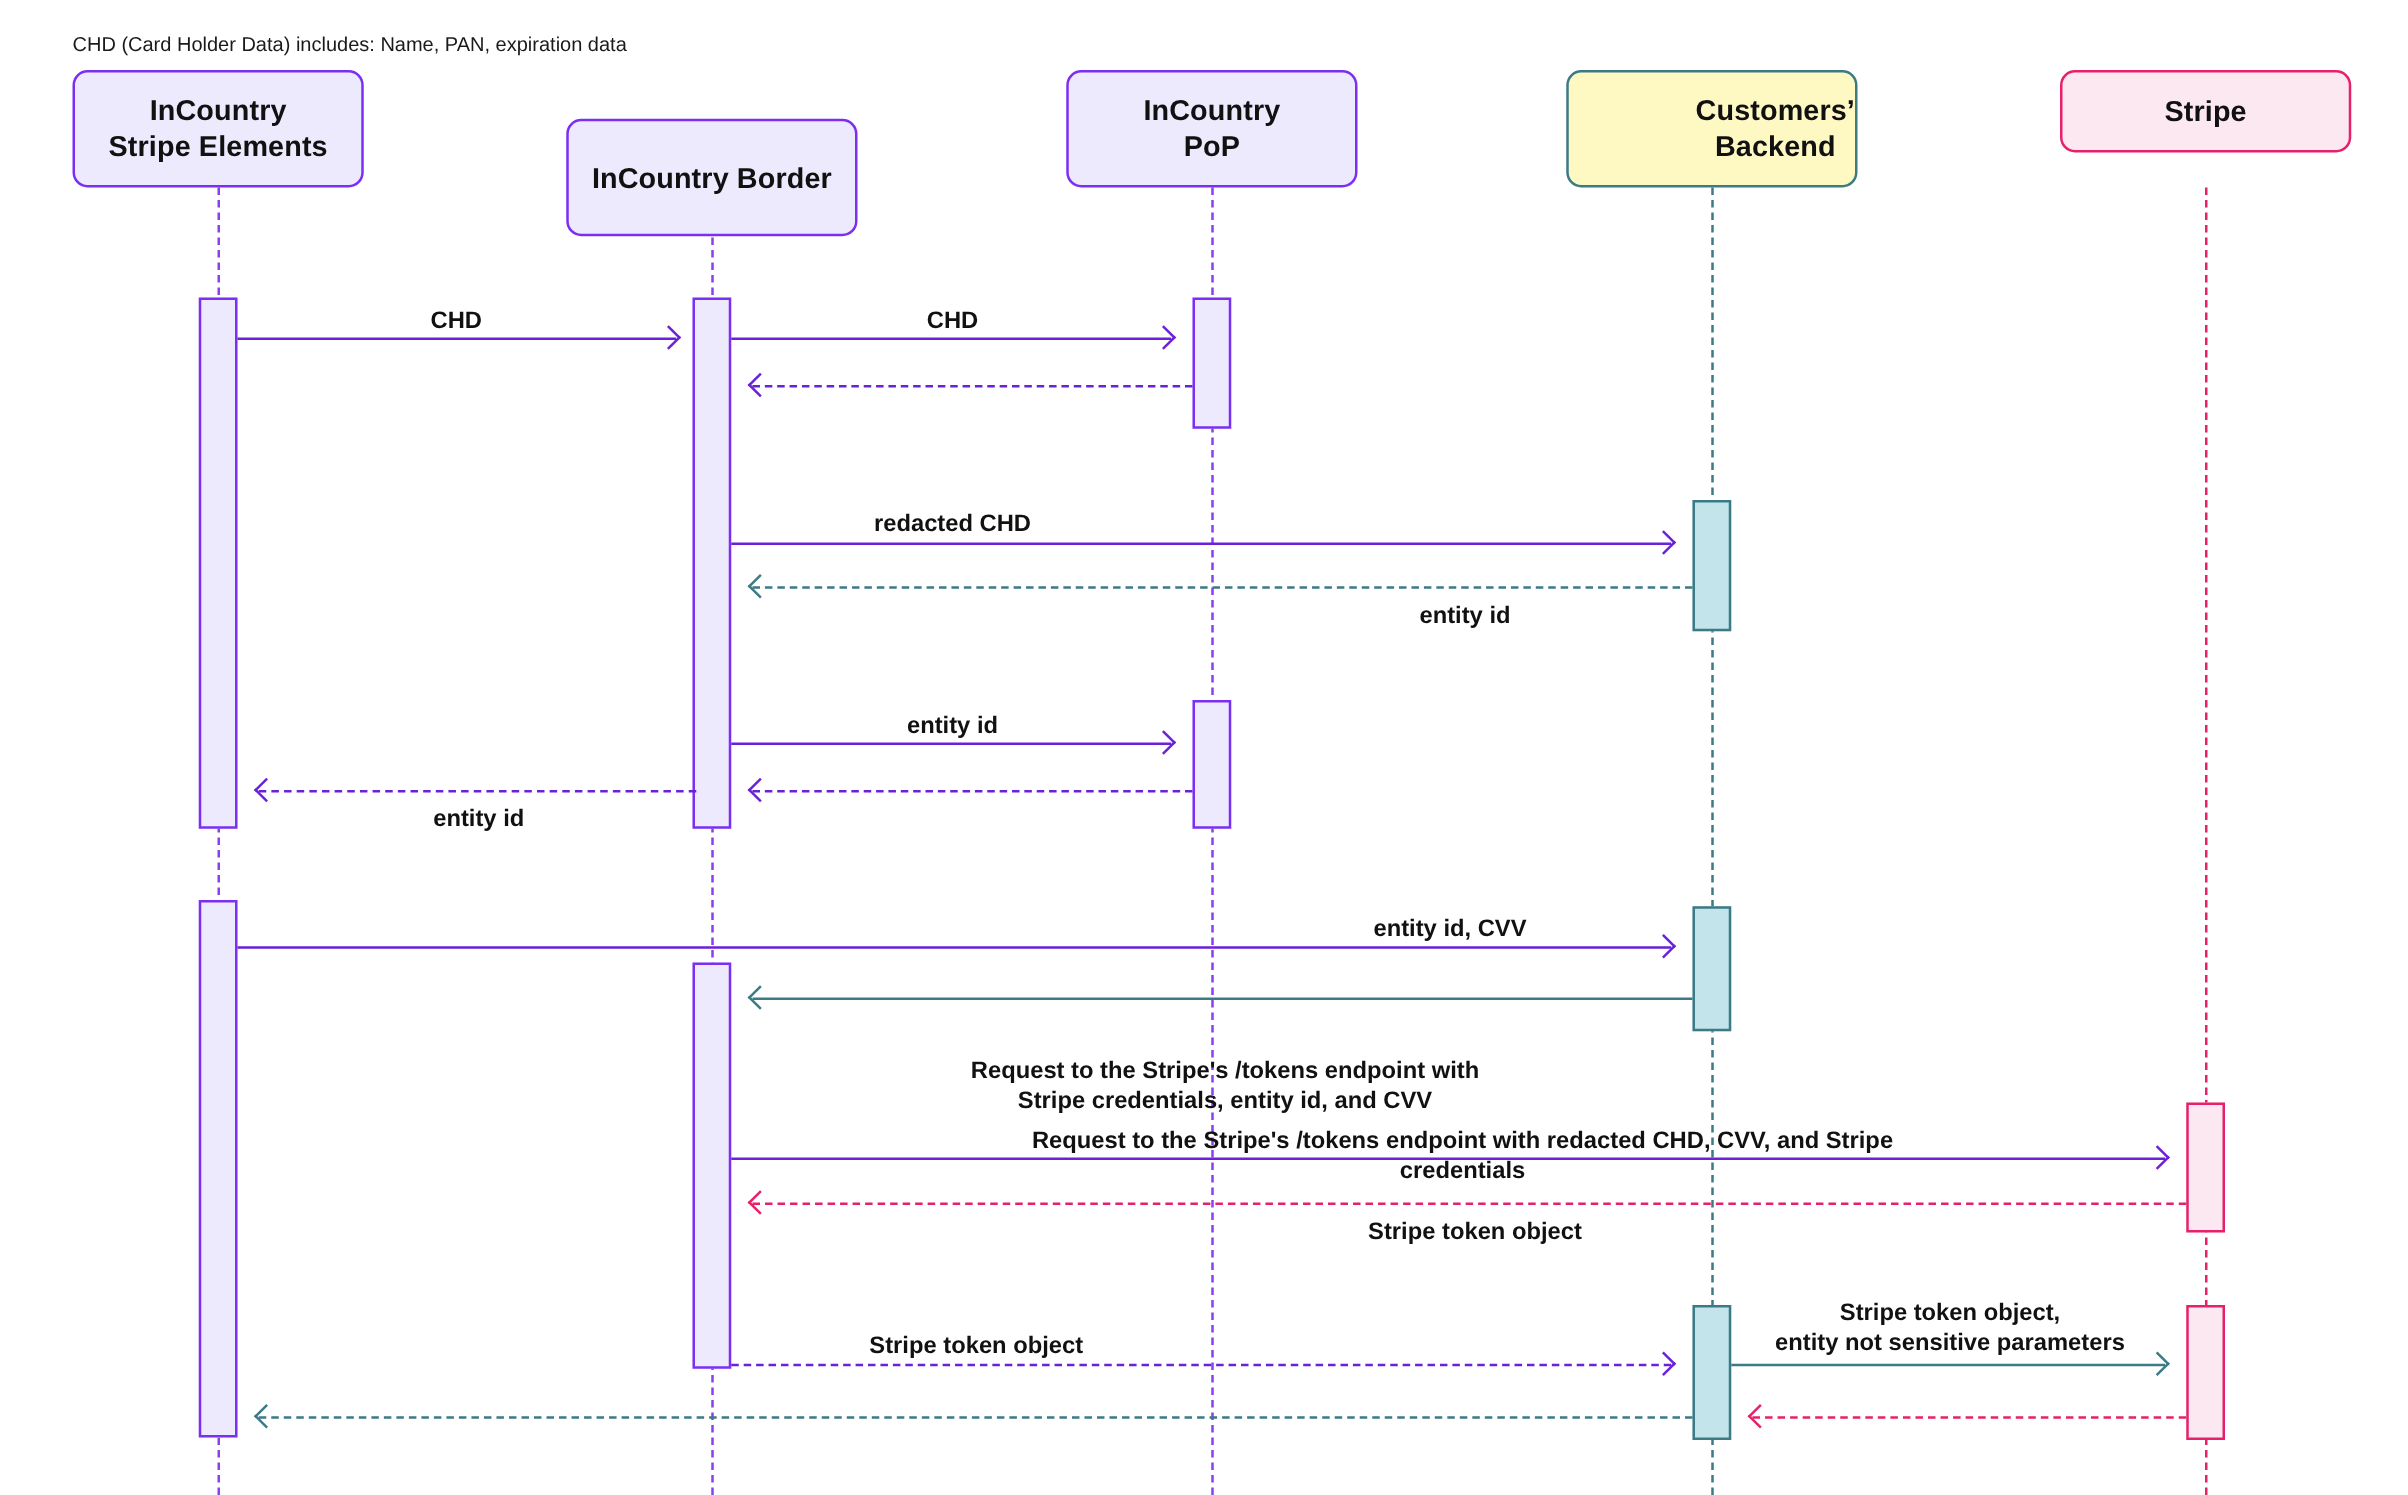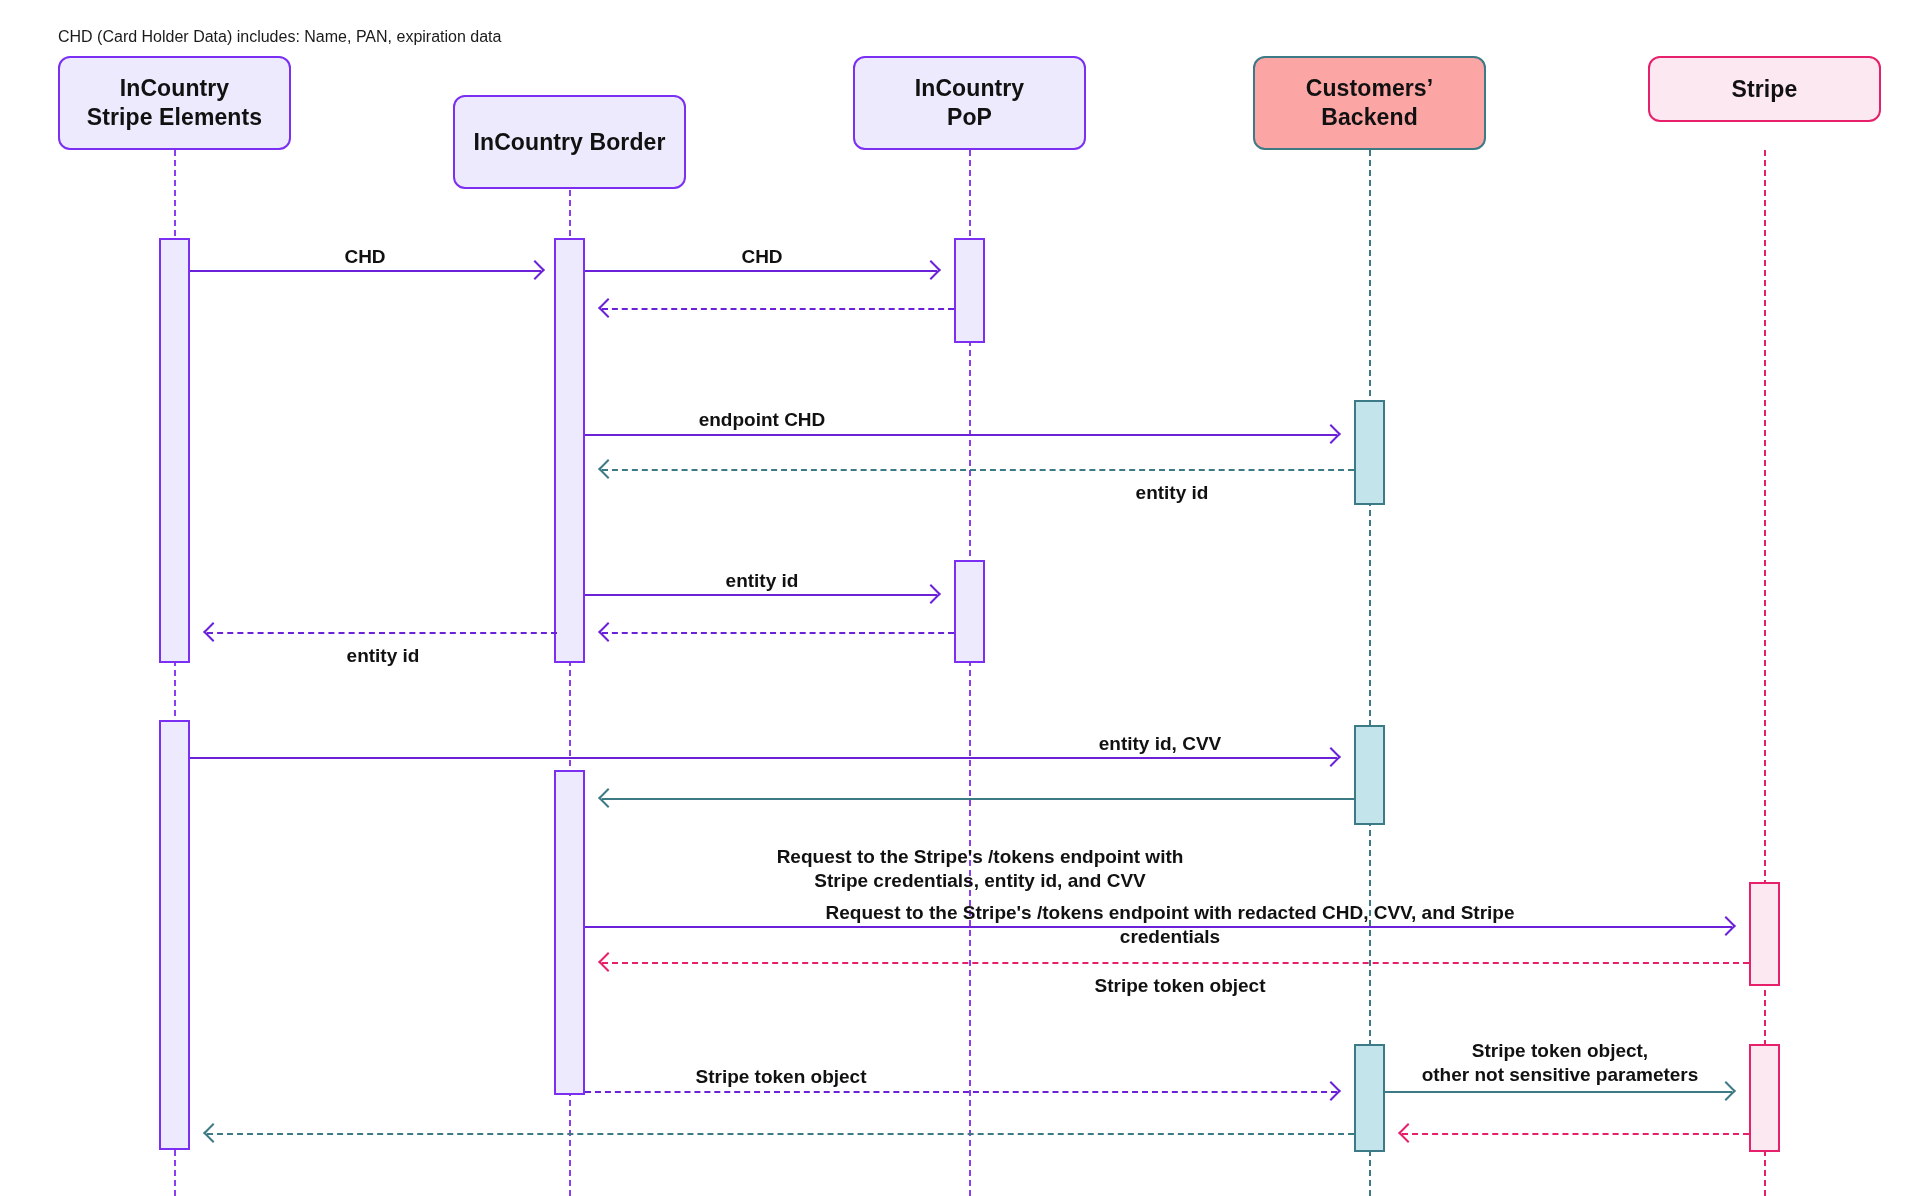--- a/index.html
+++ b/index.html
@@ -36,21 +36,21 @@
     align-items: center;
     justify-content: center;
     text-align: center;
     font-size: 23px;
     font-weight: 700;
     line-height: 1.25;
     letter-spacing: .1px;
     color: #111111;
   }
   .p-purple { background: #eceafc; border: 2px solid #7b2ff2; }
-  .p-teal   { background: #fca5a5; border: 2px solid #3c7a86; }
+  .p-teal   { background: #fef9c3; border: 2px solid #3c7a86; justify-content: flex-end; }
   .p-pink   { background: #fce8f0; border: 2px solid #e6206a; }
 
   
   .lifeline {
     position: absolute;
     width: 0;
     border-left-width: 2px;
     border-left-style: dashed;
   }
   .ll-purple { border-left-color: #8b3ff0; }
@@ -190,21 +190,21 @@
 
   <div class="msg c-purple dashed" style="left:602px; top:308px; width:352px;">
     <div class="line"></div>
       <div class="head left"></div>
   </div>
 
   <div class="msg c-purple" style="left:585px; top:434px; width:752px;">
     <div class="line"></div>
       <div class="head right"></div>
   </div>
-  <div class="msg-label" style="left:762px; top:408px;">endpoint CHD</div>
+  <div class="msg-label" style="left:762px; top:408px;">redacted CHD</div>
 
   <div class="msg c-teal dashed" style="left:602px; top:469px; width:752px;">
     <div class="line"></div>
       <div class="head left"></div>
   </div>
   <div class="msg-label" style="left:1172px; top:481px;">entity id</div>
 
   <div class="msg c-purple" style="left:585px; top:594px; width:352px;">
     <div class="line"></div>
       <div class="head right"></div>
@@ -251,21 +251,21 @@
     <div class="line"></div>
       <div class="head right"></div>
   </div>
   <div class="msg-label" style="left:781px; top:1065px;">Stripe token object</div>
 
   <div class="msg c-teal" style="left:1385px; top:1091px; width:347px;">
     <div class="line"></div>
       <div class="head right"></div>
   </div>
   <div class="msg-label" style="left:1560px; top:1039px;">Stripe token object,
-other not sensitive parameters</div>
+entity not sensitive parameters</div>
 
   <div class="msg c-pink dashed" style="left:1402px; top:1133px; width:347px;">
     <div class="line"></div>
       <div class="head left"></div>
   </div>
 
   <div class="msg c-teal dashed" style="left:207px; top:1133px; width:1147px;">
     <div class="line"></div>
       <div class="head left"></div>
   </div>

